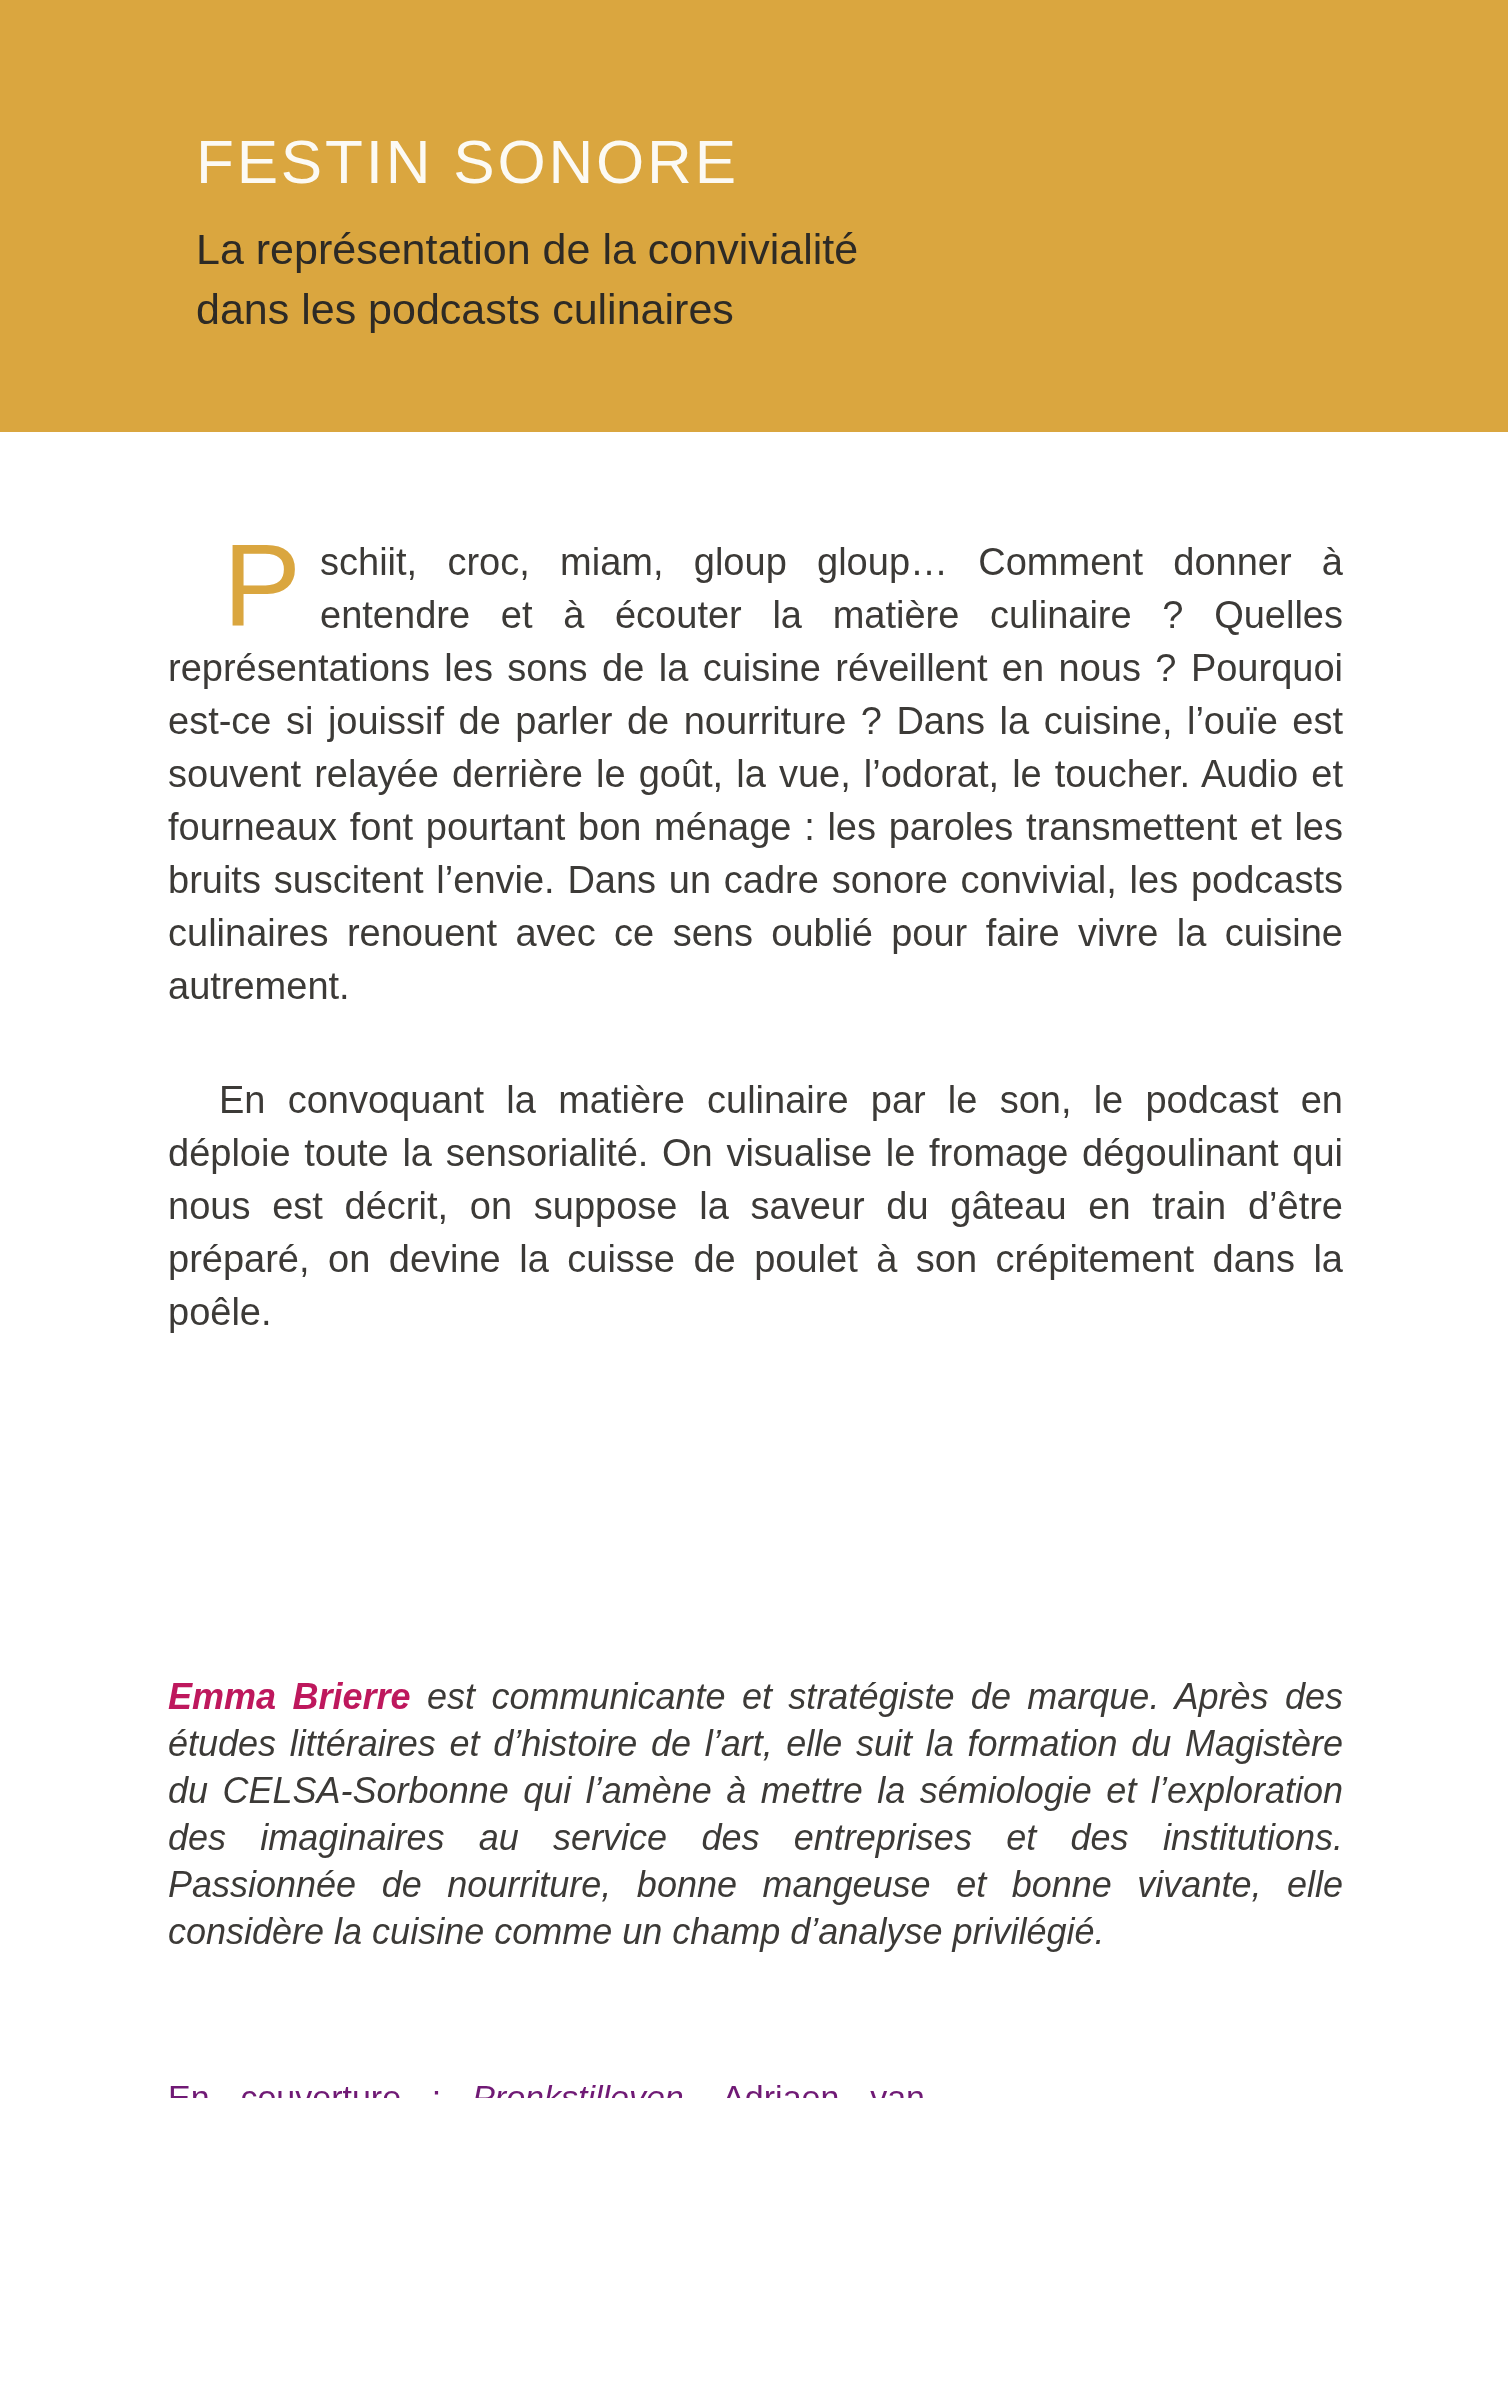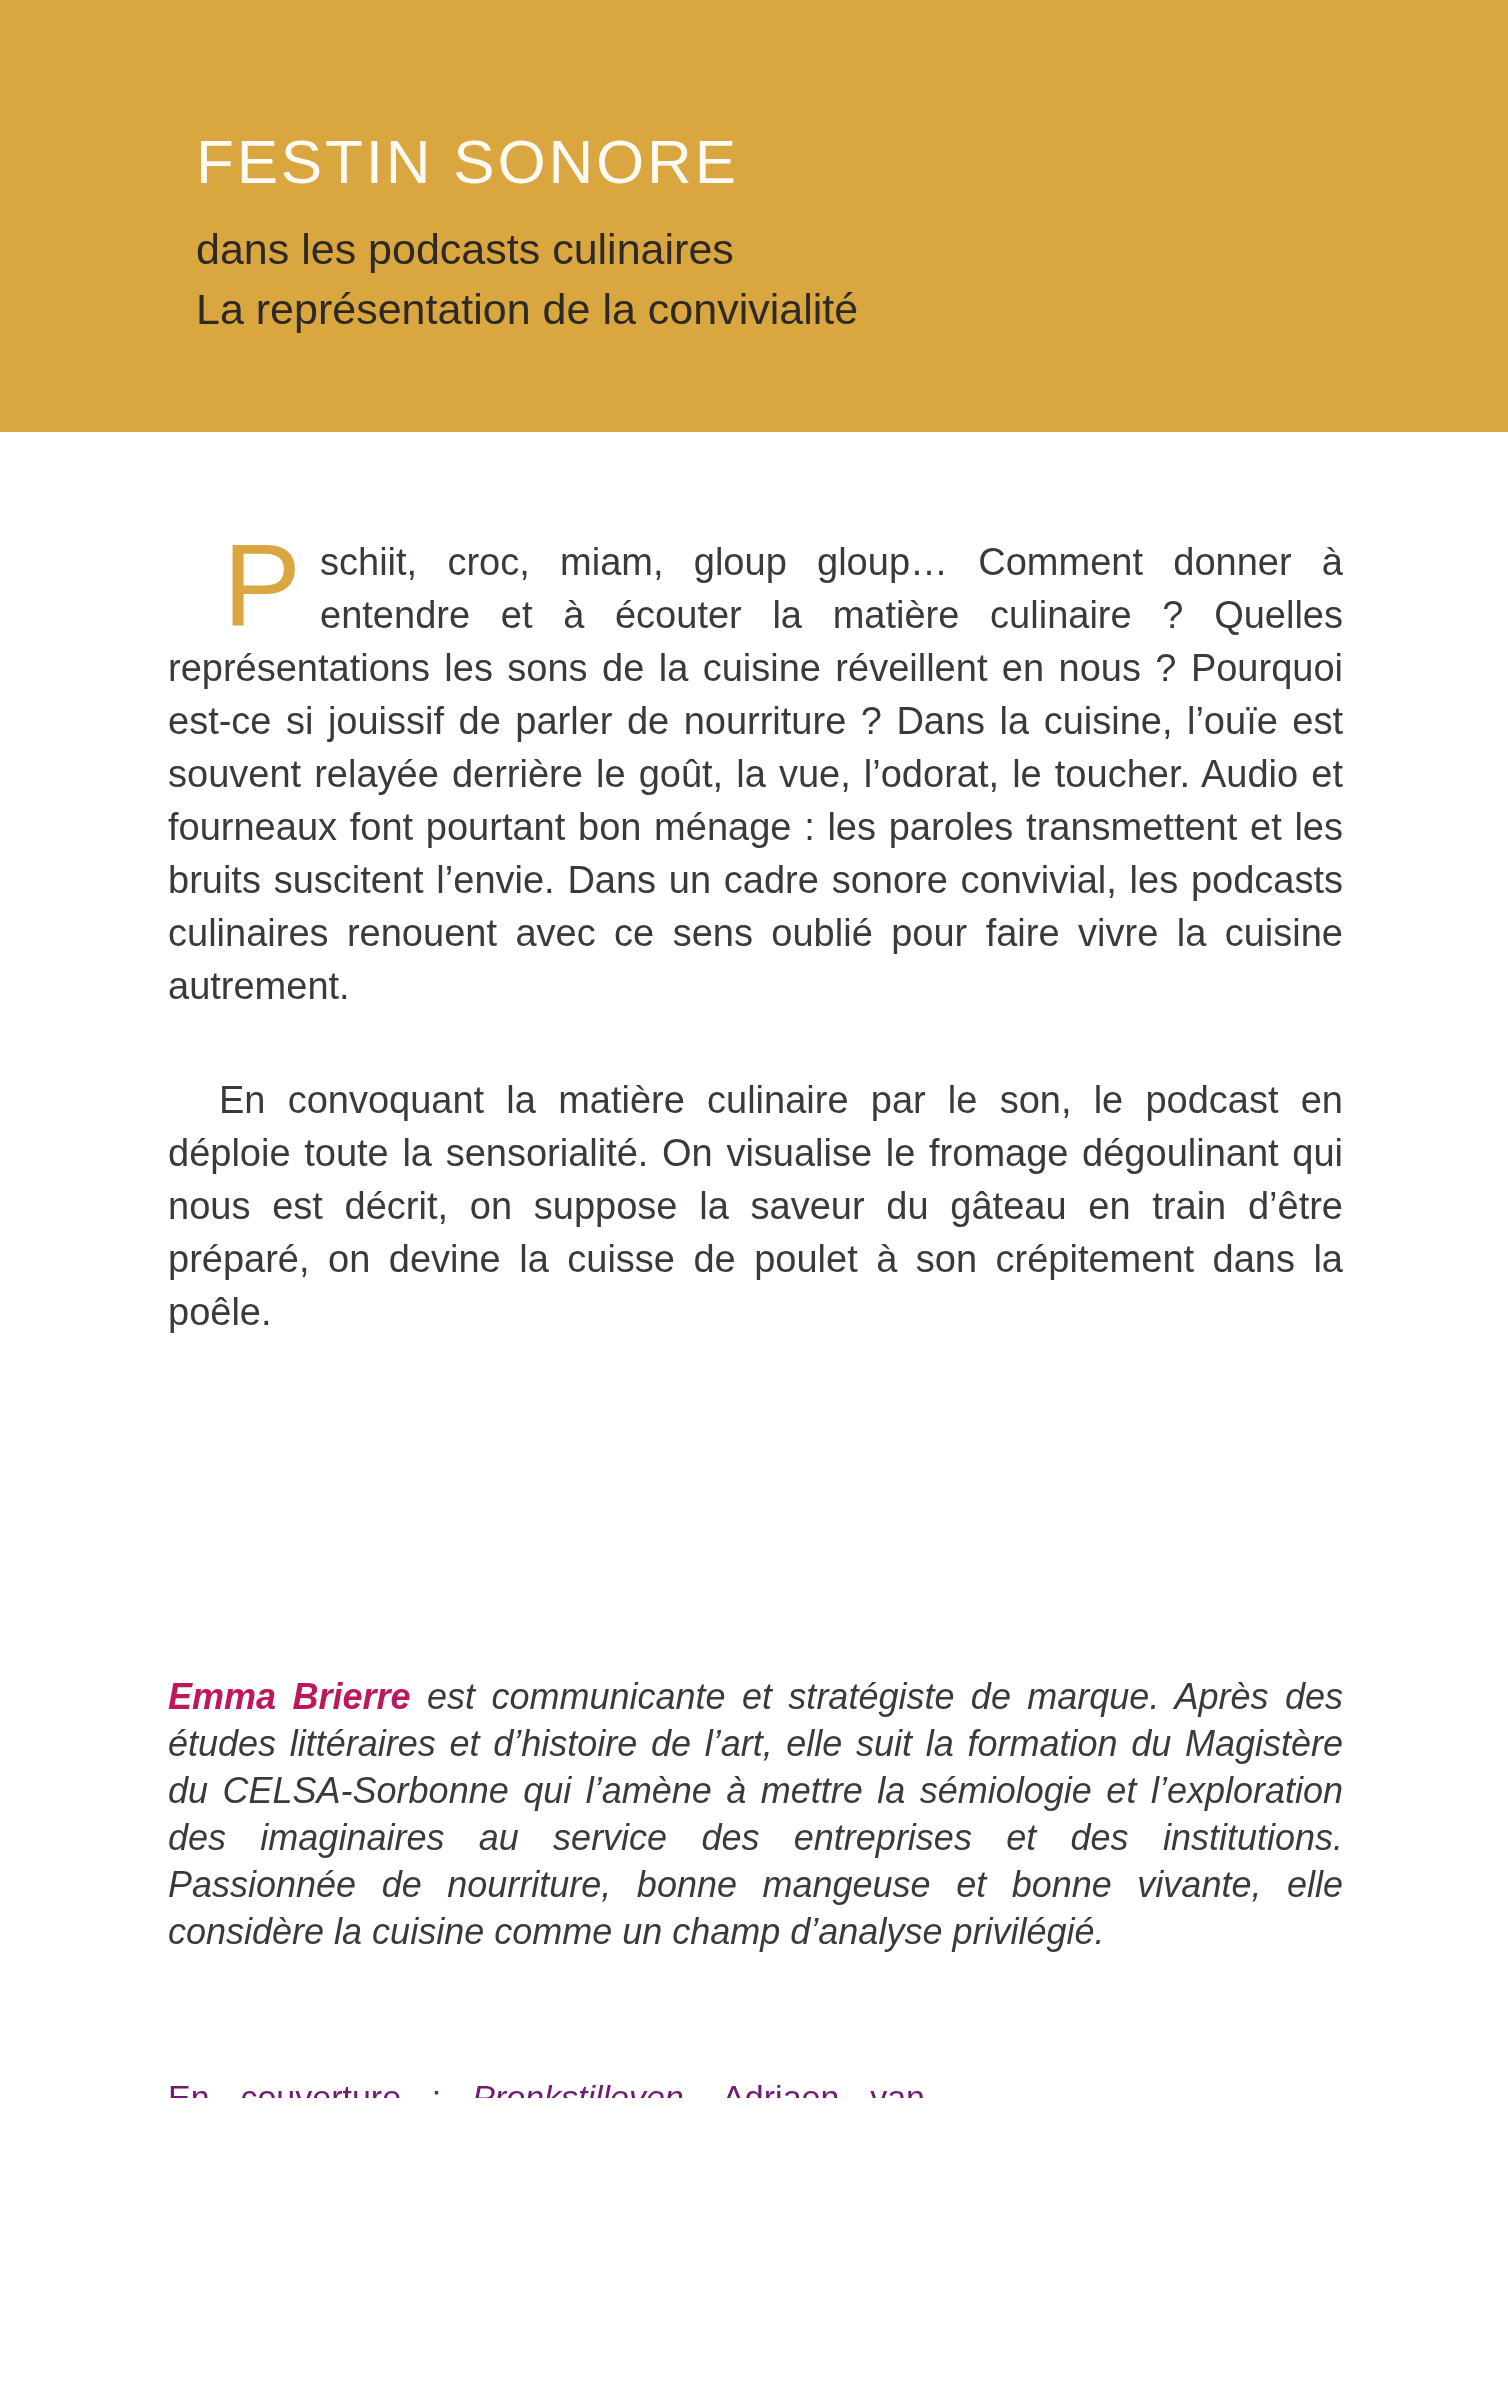--- a/index.html
+++ b/index.html
@@ -120,22 +120,22 @@
   .bc-g2 { left: 148px; width: 119px; }
 </style>
 </head>
 <body>
 
 <div class="page">
 
   <div class="band">
     <div class="title">FESTIN SONORE</div>
     <div class="subtitle">
+      <div>La représentation de la convivialité</div>
       <div>dans les podcasts culinaires</div>
-      <div>La représentation de la convivialité</div>
     </div>
   </div>
 
   <div class="synopsis">
     <p><span class="dropcap">P</span><span>schiit, croc, miam, gloup gloup…  Comment donner à entendre et à écouter la matière culinaire ? Quelles représentations les sons de la cuisine réveillent en nous ? Pourquoi est-ce si jouissif de parler de nourriture ? Dans la cuisine, l’ouïe est souvent relayée derrière le goût, la vue, l’odorat, le toucher. Audio et fourneaux font pourtant bon ménage : les paroles transmettent et les bruits suscitent l’envie. Dans un cadre sonore convivial, les podcasts culinaires renouent avec ce sens oublié pour faire vivre la cuisine autrement.</span></p>
     <p class="para-2">En convoquant la matière culinaire par le son, le podcast en déploie toute la sensorialité. On visualise le fromage dégoulinant qui nous est décrit, on suppose la saveur du gâteau en train d’être préparé, on devine la cuisse de poulet à son crépitement dans la poêle.</p>
   </div>
 
   <div class="bio"><span class="author">Emma Brierre</span><span> est communicante et stratégiste de marque. Après des études littéraires et d’histoire de l’art, elle suit la formation du Magistère du CELSA-Sorbonne qui l’amène à mettre la sémiologie et l’exploration des imaginaires au service des entreprises et des institutions. Passionnée de nourriture, bonne mangeuse et bonne vivante, elle considère la cuisine comme un champ d’analyse privilégié.</span></div>
 

